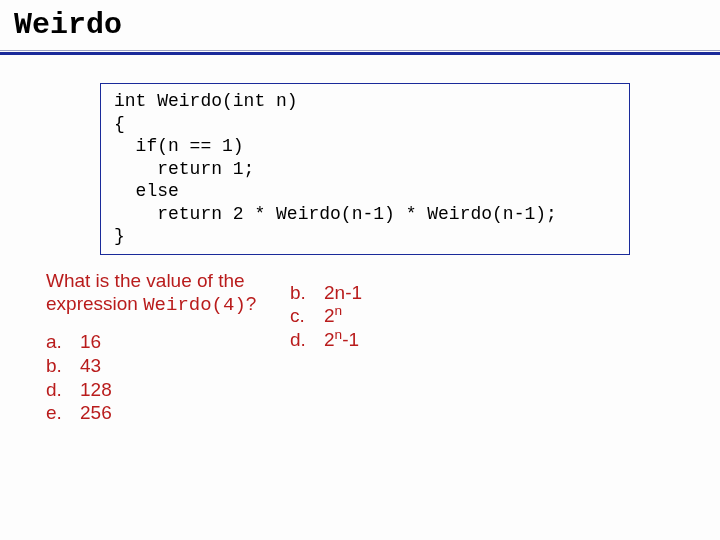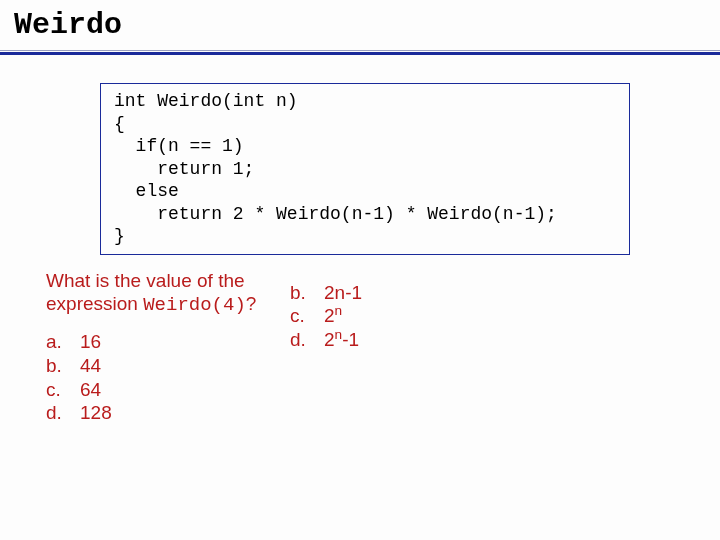--- a/index.html
+++ b/index.html
@@ -76,23 +76,23 @@
     return 2 * Weirdo(n-1) * Weirdo(n-1);
 }</div>
 
   <div class="questions">
     <div class="qcol left">
       <div class="qprompt">
         <span>What is the value of the expression </span><span class="mono">Weirdo(4)</span><span>?</span>
       </div>
       <ul class="options">
         <li><span class="opt-label">a.</span><span class="opt-value">16</span></li>
-        <li><span class="opt-label">b.</span><span class="opt-value">44</span></li>
-        <li><span class="opt-label">c.</span><span class="opt-value">64</span></li>
+        <li><span class="opt-label">b.</span><span class="opt-value">43</span></li>
         <li><span class="opt-label">d.</span><span class="opt-value">128</span></li>
+        <li><span class="opt-label">e.</span><span class="opt-value">256</span></li>
       </ul>
     </div>
 
     <div class="qcol right">
       <ul class="options">
         <li><span class="opt-label">b.</span><span class="opt-value">2n-1</span></li>
         <li><span class="opt-label">c.</span><span class="opt-value">2<sup>n</sup></span></li>
         <li><span class="opt-label">d.</span><span class="opt-value">2<sup>n</sup>-1</span></li>
       </ul>
     </div>

